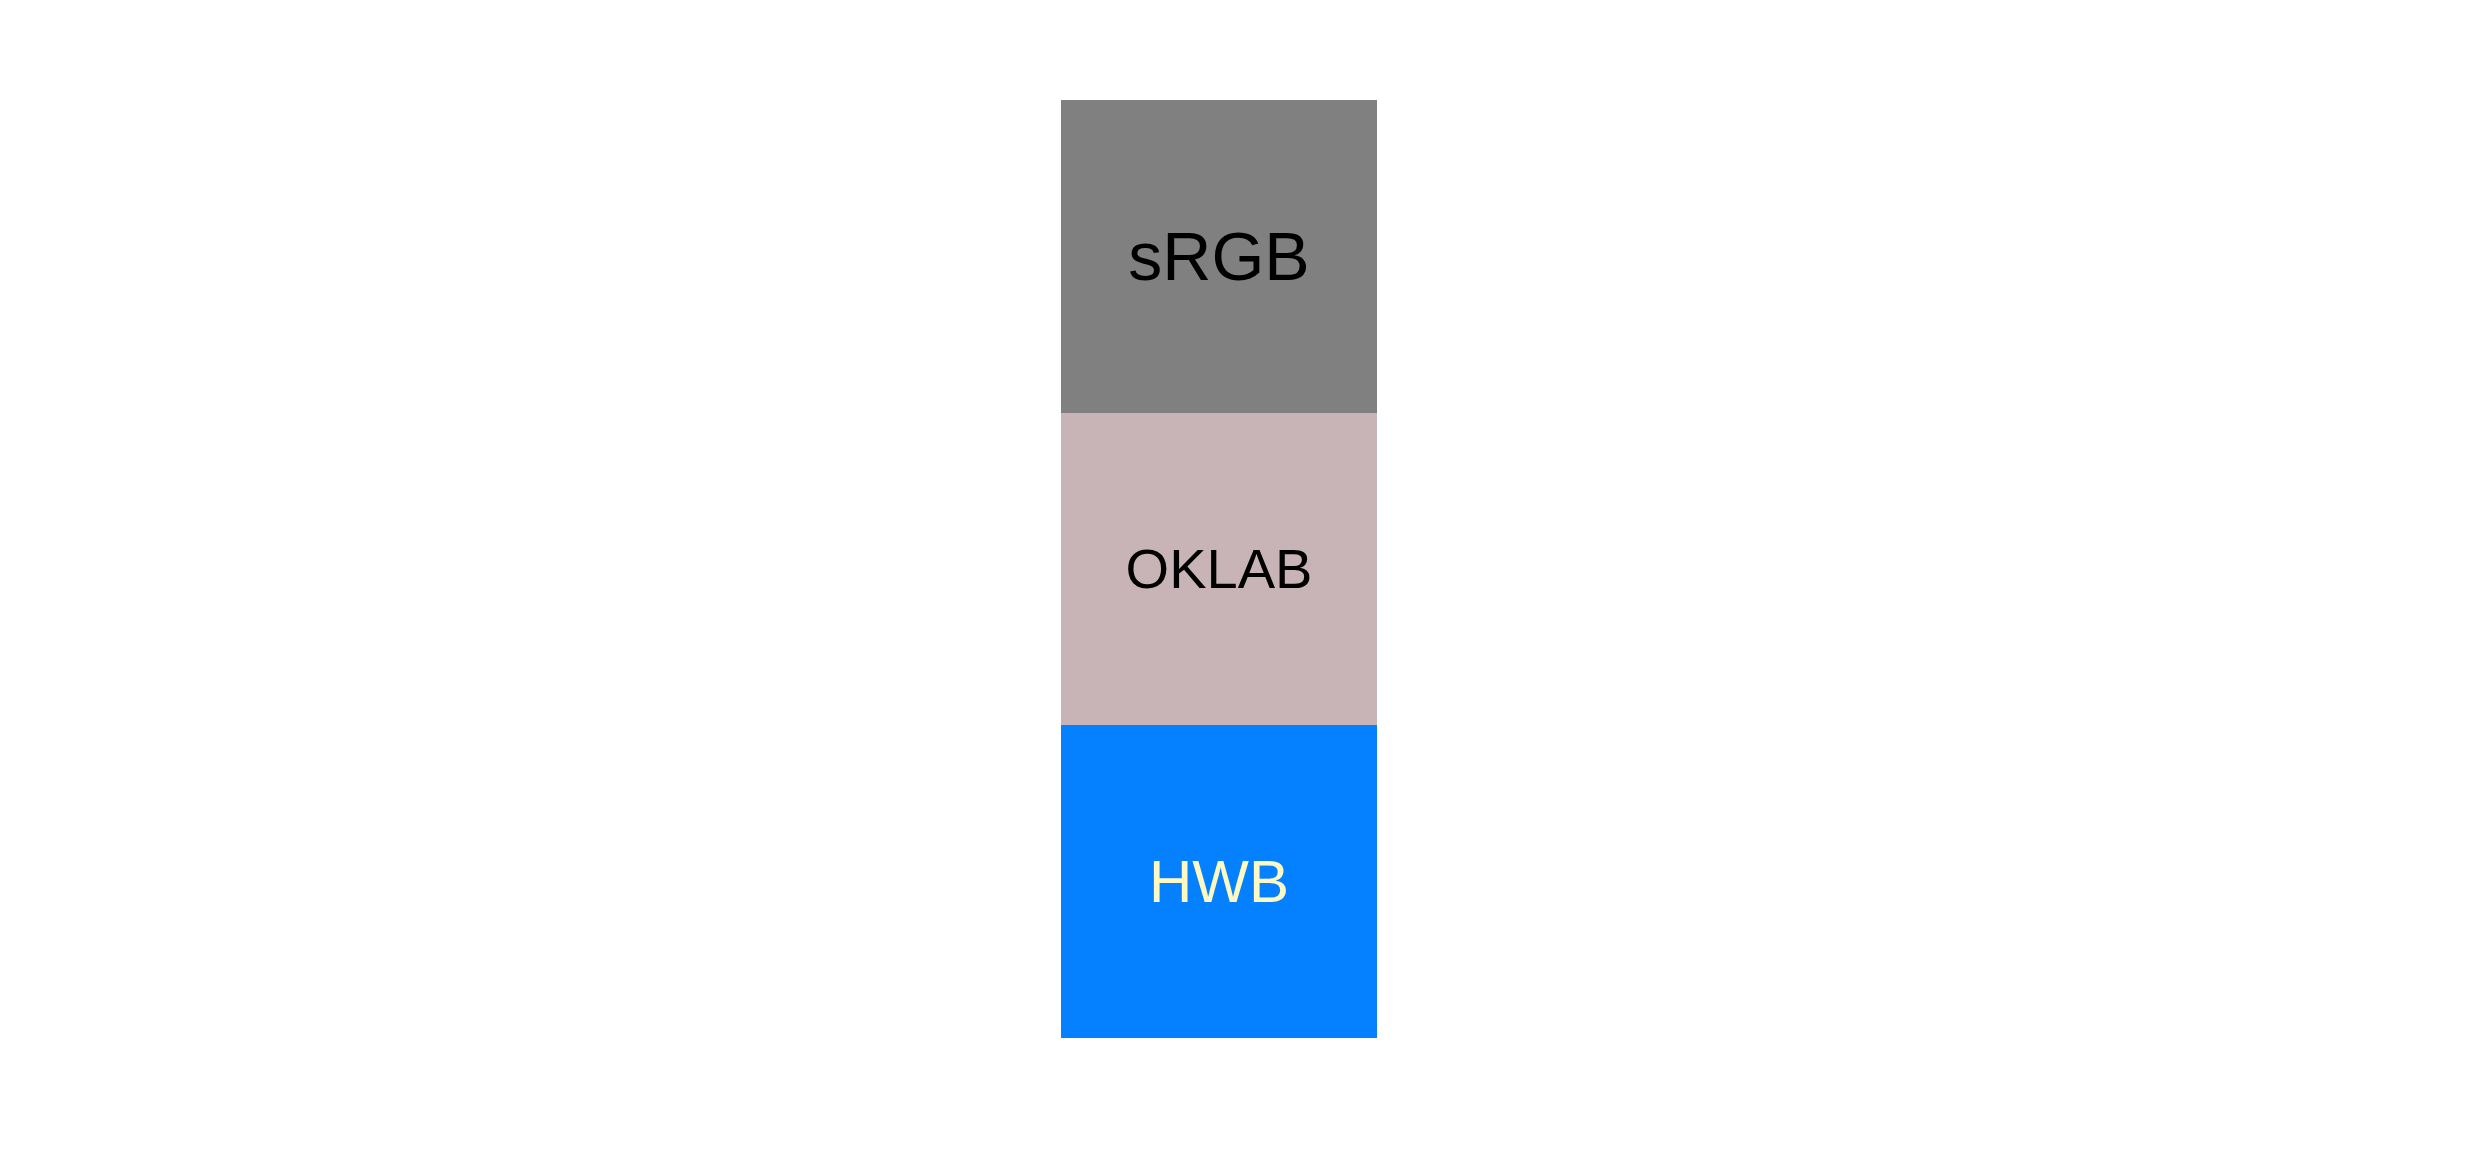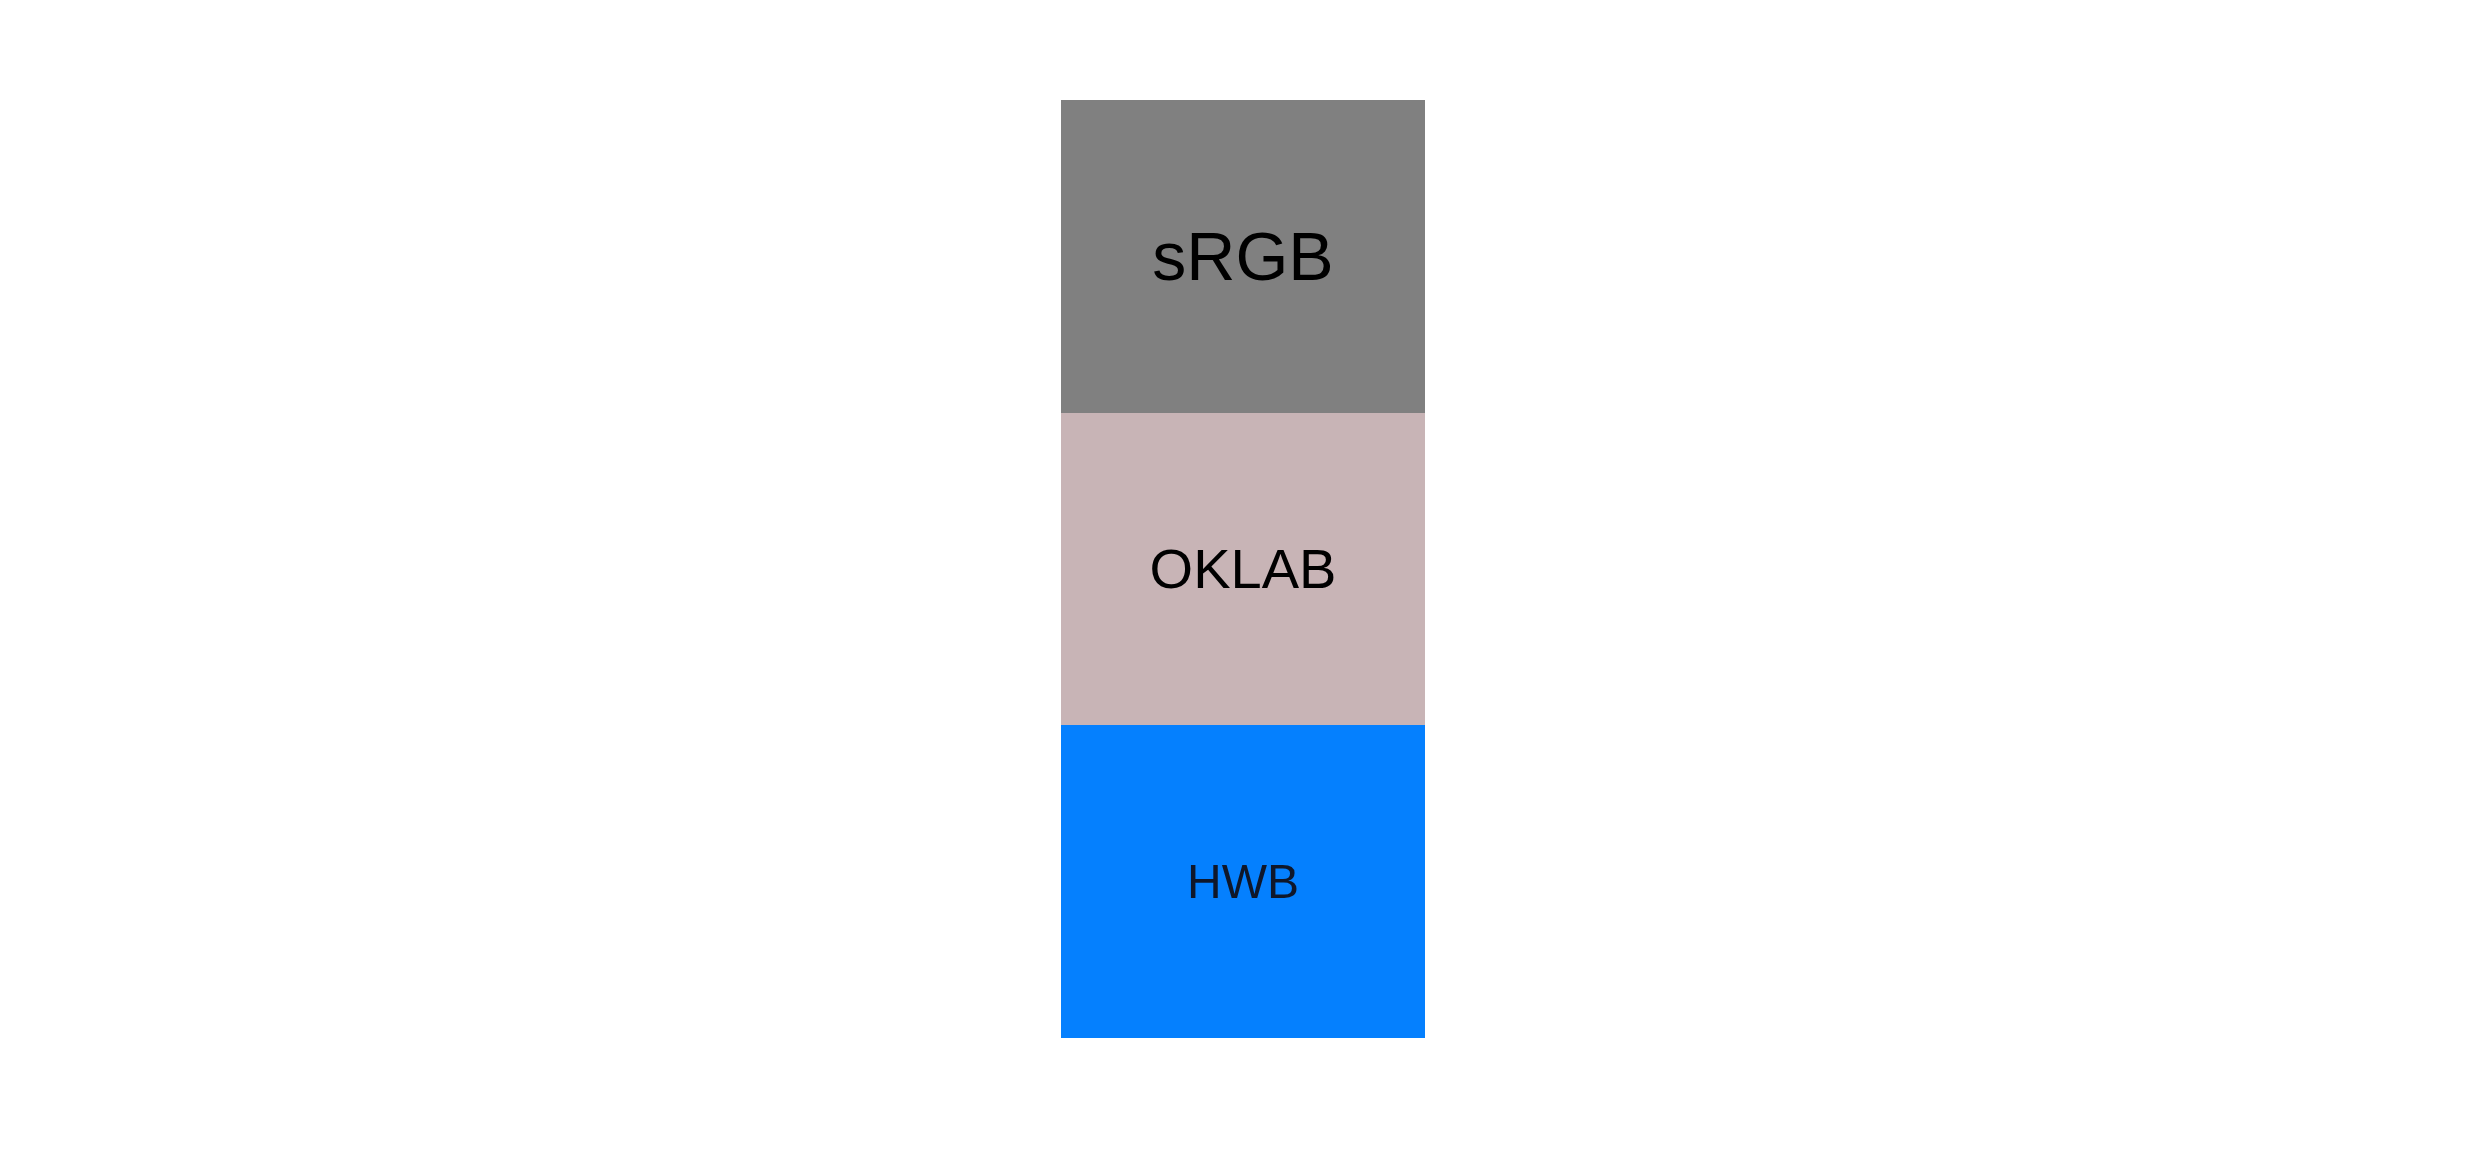--- a/index.html
+++ b/index.html
@@ -43,28 +43,28 @@
     line-height: 1;
     color: #000000;
     letter-spacing: 0px;
     white-space: nowrap;
     user-select: none;
   }
 </style>
 </head>
 <body style="background: rgb(255, 255, 255); width: 2482px; height: 1150px;">
 
-<div id="swatch-stack" style="left: 1061px; top: 100px; width: 364px; height: 938px;">
+<div id="swatch-stack" style="left: 1061px; top: 100px; width: 316px; height: 938px;">
 
   <div class="swatch" style="background-color: rgb(128, 128, 128);">
     <span class="swatch-label" style="color: rgb(0, 0, 0); font-size: 68px;">sRGB</span>
   </div>
 
   <div class="swatch" style="background-color: rgb(200, 180, 182);">
     <span class="swatch-label" style="color: rgb(0, 0, 0); font-size: 56px;">OKLAB</span>
   </div>
 
 
   <div class="swatch" style="background-color: rgb(5, 128, 254);">
-    <span class="swatch-label" style="color: #0f172a; font-size: 48px;">HWB</span>
+    <span class="swatch-label" style="color: #fef9c3; font-size: 60px;">HWB</span>
   </div>
 
 </div>
 
 </body></html>

